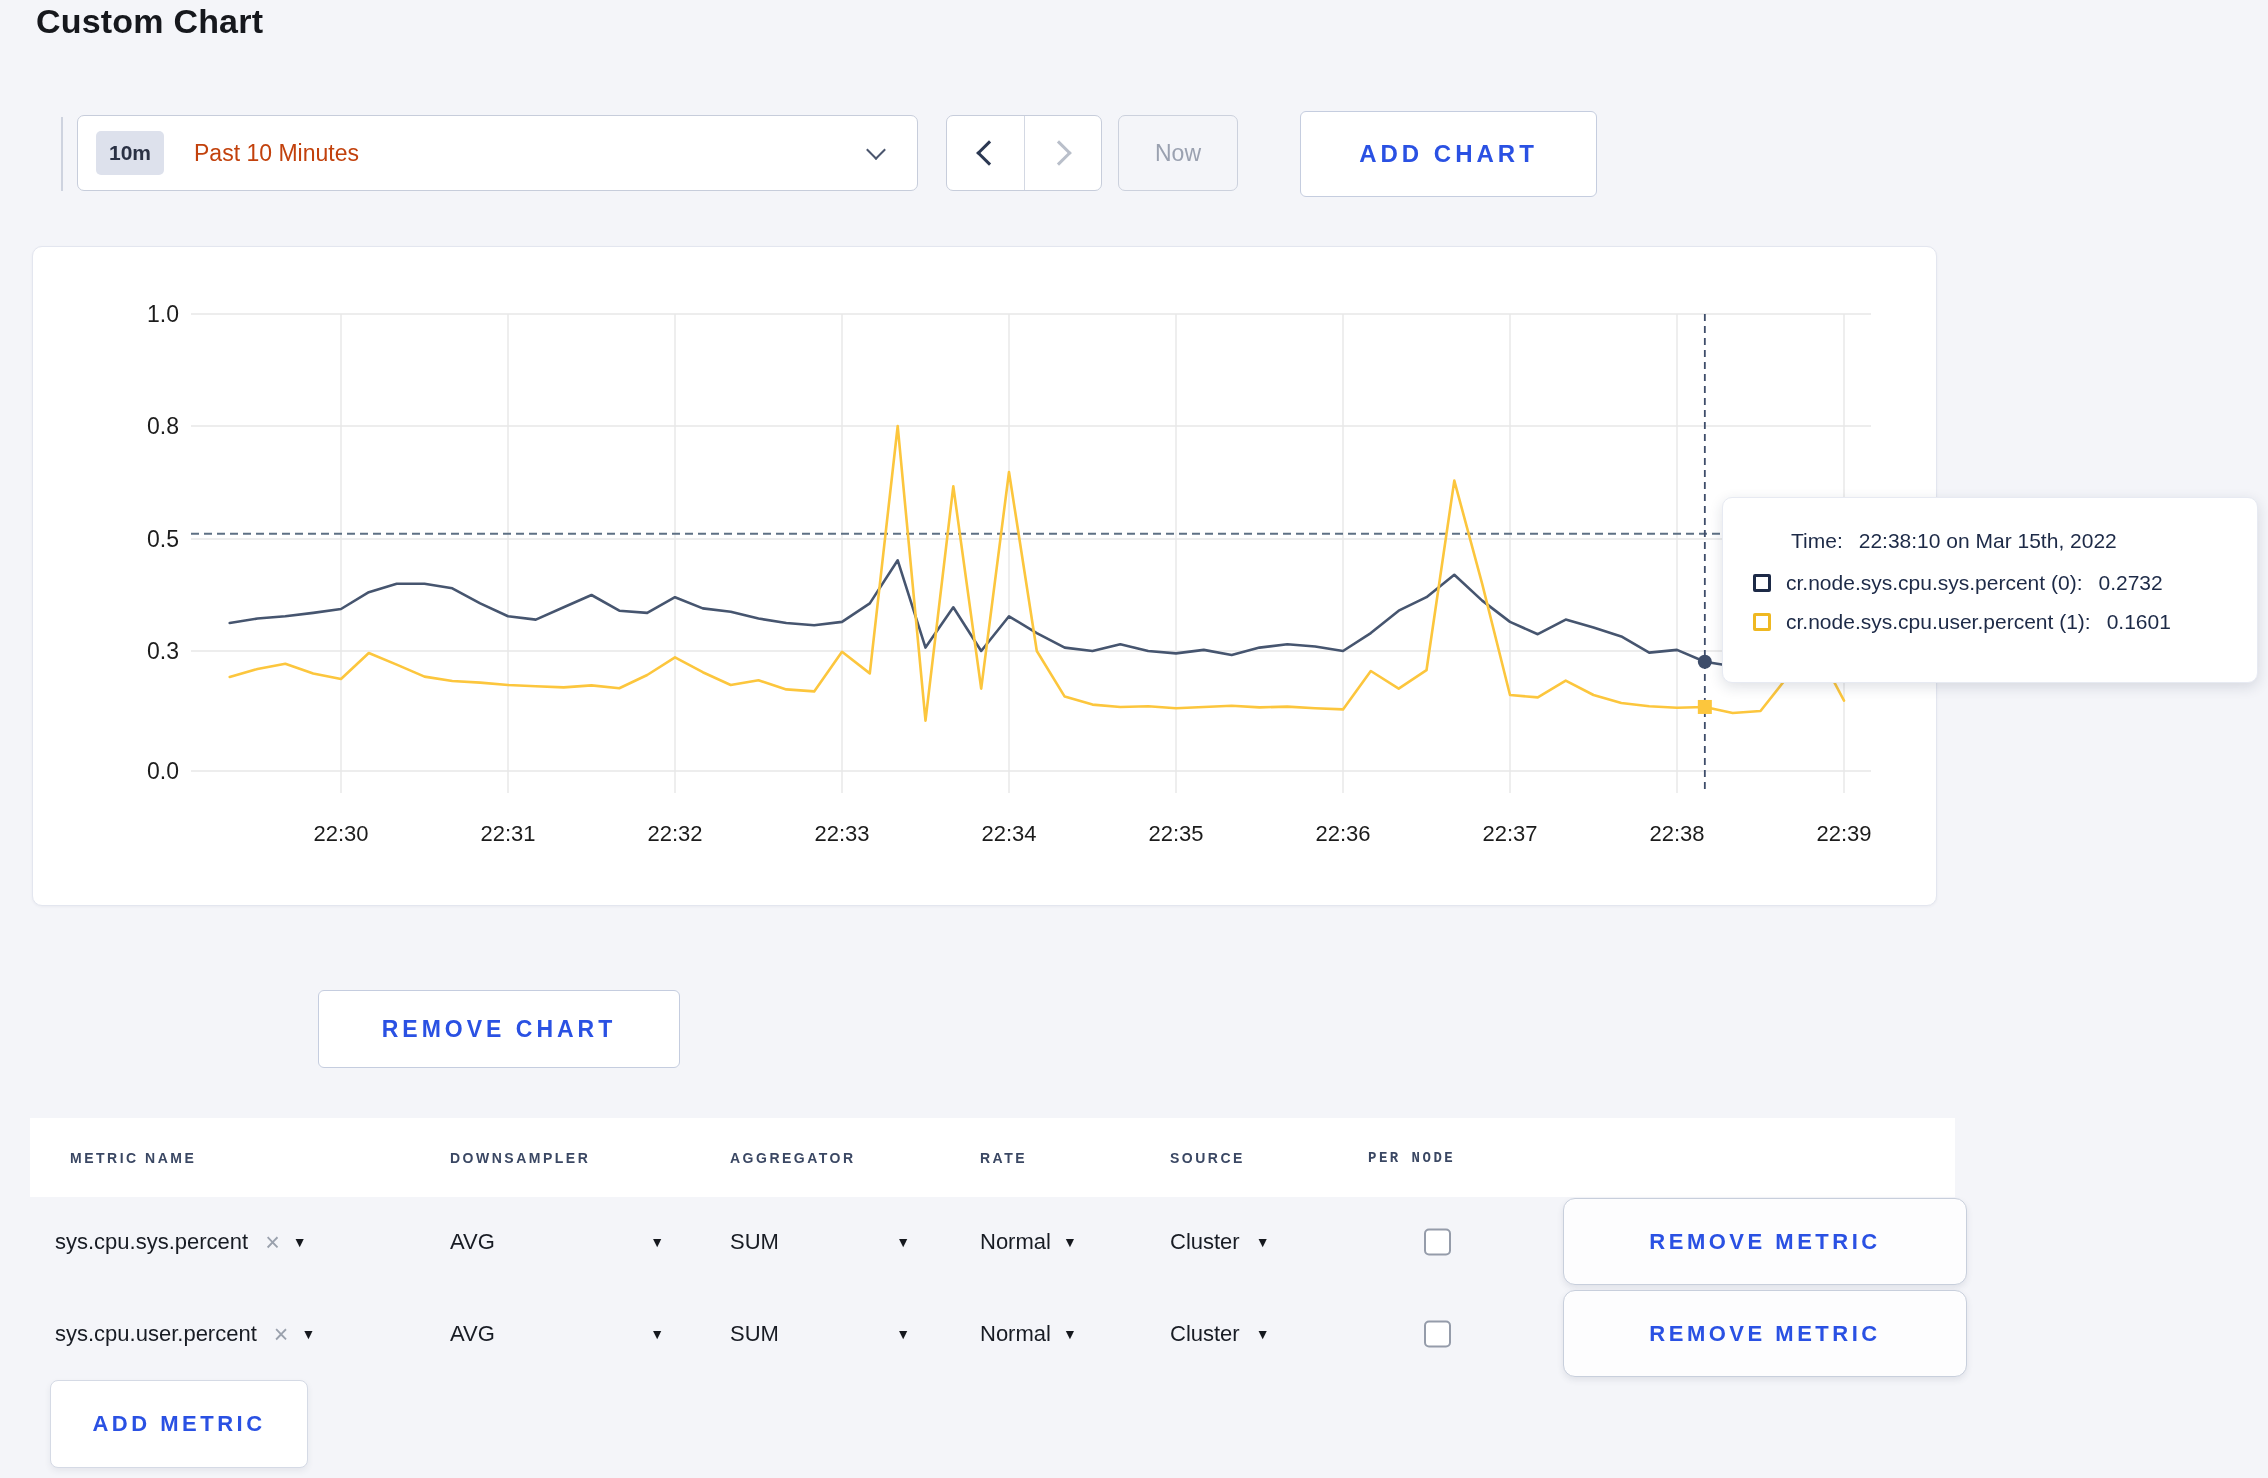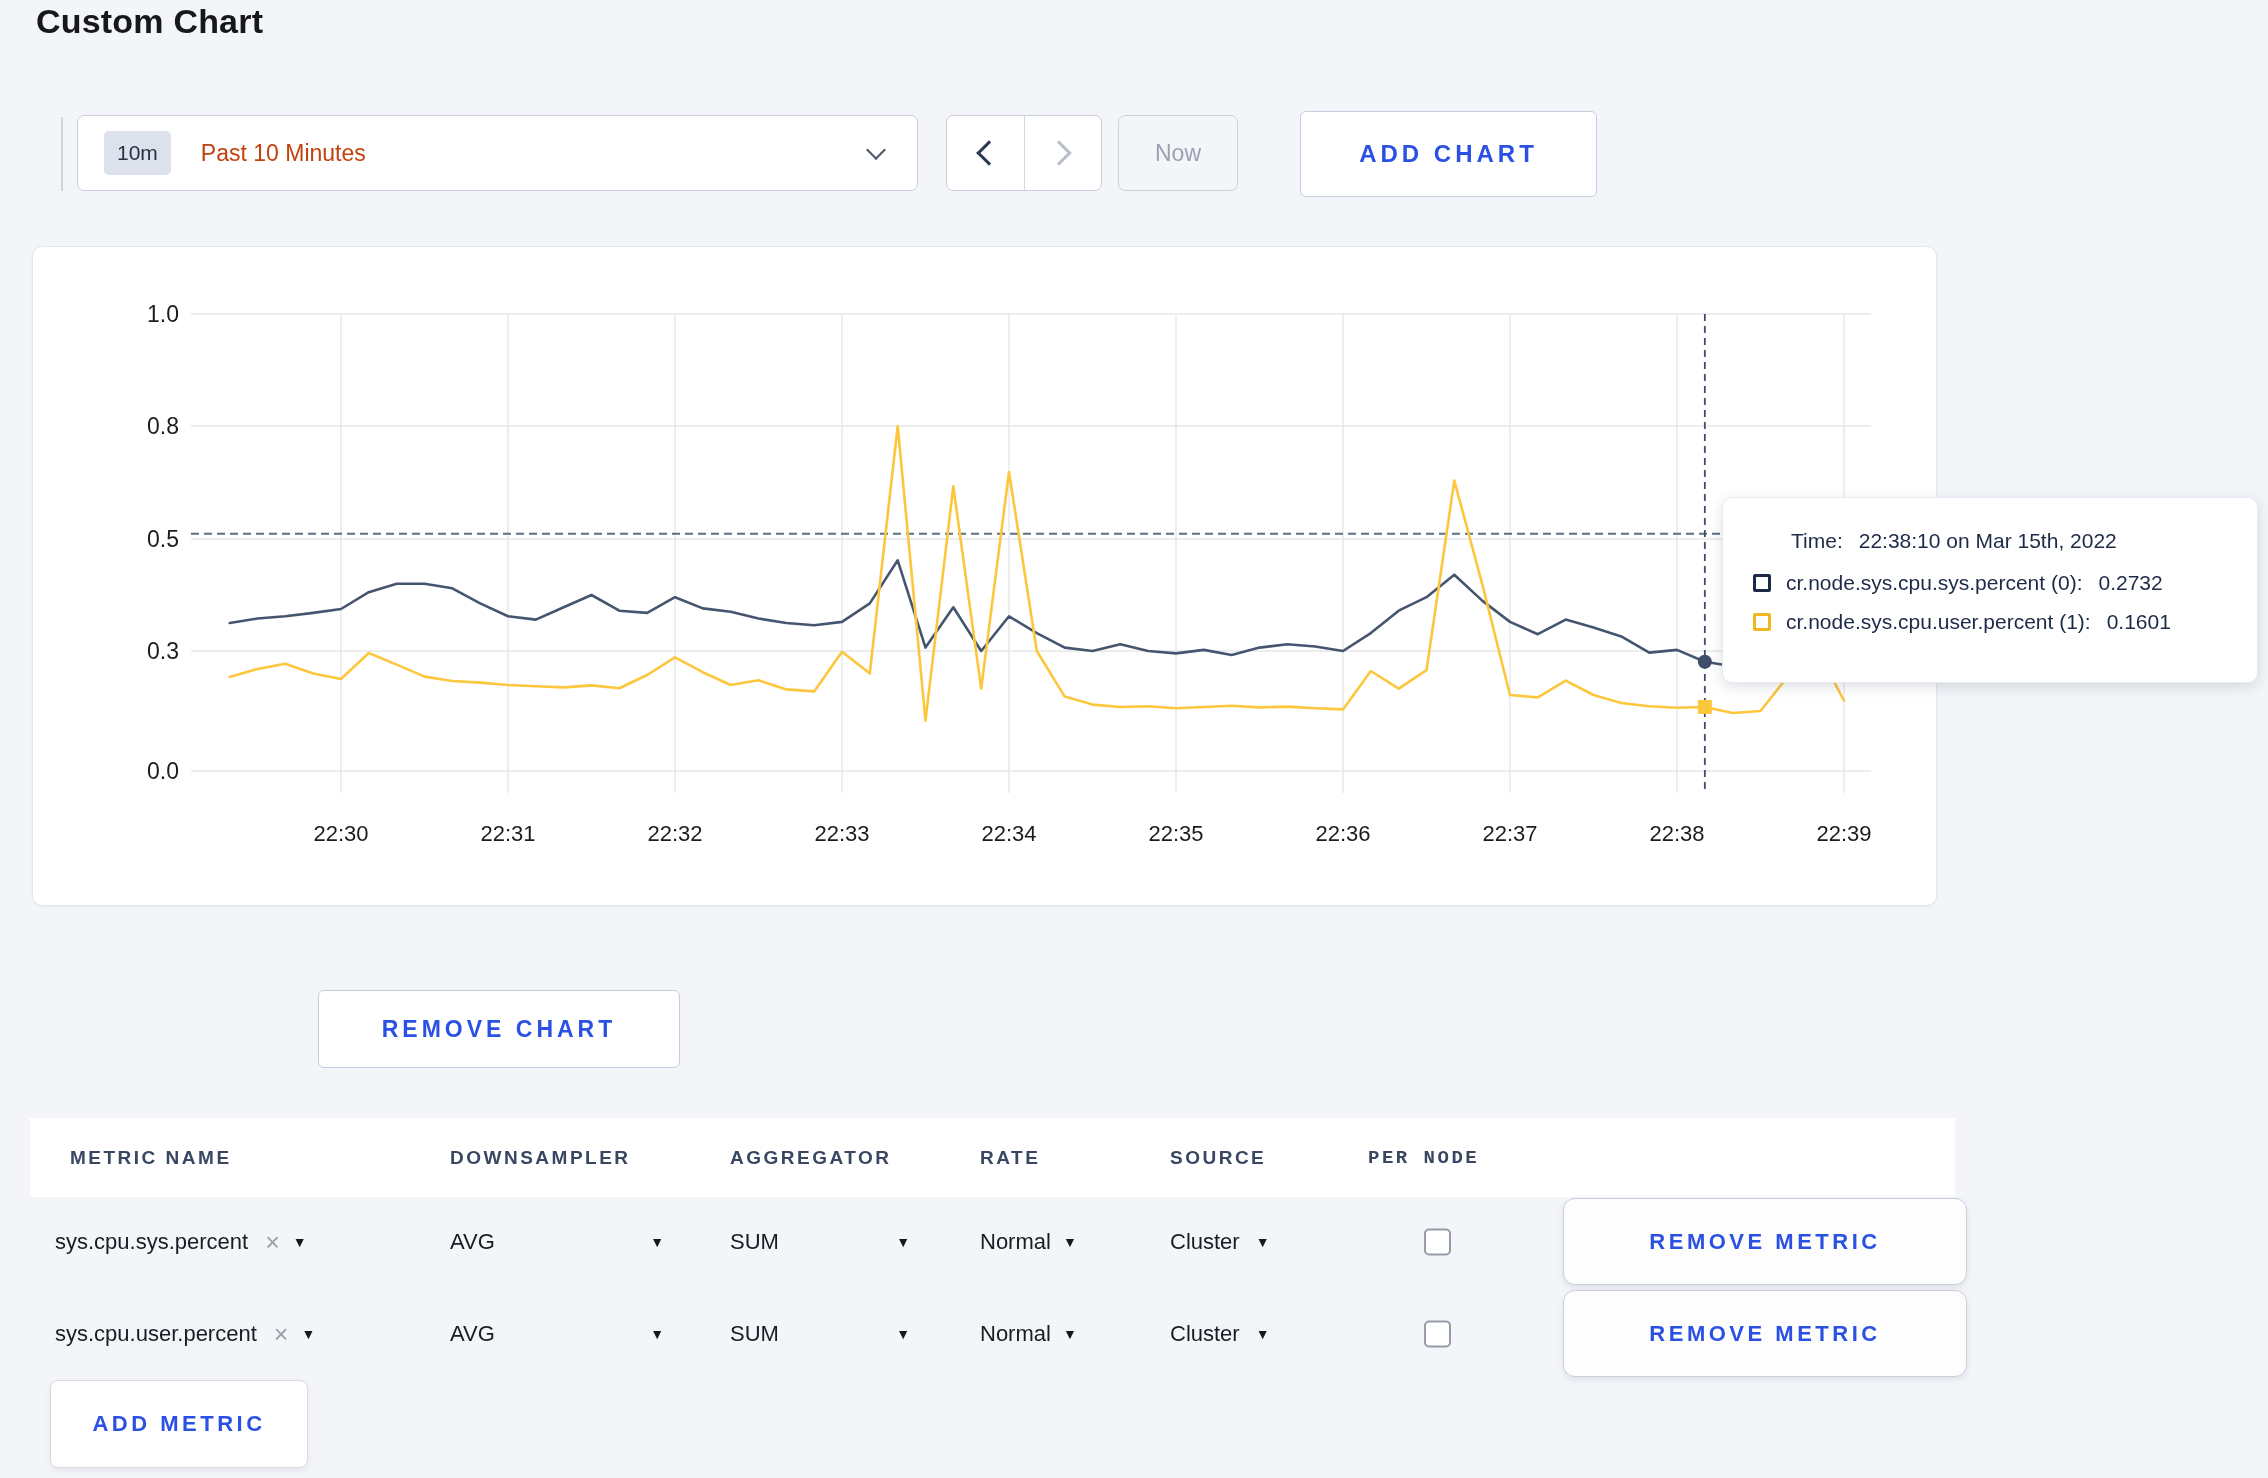--- a/index.html
+++ b/index.html
@@ -8,22 +8,22 @@
         font-family:"Liberation Sans",sans-serif;color:#1c2130;}
 
   .page-title{position:absolute;left:36px;top:2px;font-size:34px;font-weight:700;
               color:#16181d;letter-spacing:.2px;}
 
   
   .toolbar-divider{position:absolute;left:61px;top:117px;width:2px;height:74px;background:#ced3df;}
   .time-select{position:absolute;left:77px;top:115px;width:841px;height:76px;background:#fff;
                border:1.5px solid #c7cddb;border-radius:7px;box-sizing:border-box;
                display:flex;align-items:center;padding:0 34px 0 18px;cursor:pointer;}
-  .time-badge{background:#dde1ec;color:#2a3144;font-weight:400;font-size:21px;
-              padding:10px 13px;border-radius:5px;margin-left:8px;}
+  .time-badge{background:#dde1ec;color:#2a3144;font-weight:700;font-size:21px;
+              padding:10px 13px;border-radius:5px;}
   .time-label{margin-left:30px;font-size:23px;color:#c2410c;}
   .chev{display:inline-block;width:12px;height:12px;
         border-right:2.5px solid #4b566e;border-bottom:2.5px solid #4b566e;
         transform:rotate(45deg);}
   .time-select .chev{margin-left:auto;margin-top:-7px;}
   .nav-group{position:absolute;left:946px;top:115px;width:156px;height:76px;background:#fff;
              border:1.5px solid #c7cddb;border-radius:7px;box-sizing:border-box;display:flex;}
   .nav-btn{flex:1;display:flex;align-items:center;justify-content:center;background:none;
            border:none;cursor:pointer;padding:0;}
   .nav-btn+.nav-btn{border-left:1.5px solid #d3d8e3;}
@@ -58,21 +58,21 @@
   .units-select{position:absolute;left:30px;top:984px;width:266px;height:88px;background:#fff;
                 border:1.5px solid #d8dce8;border-radius:7px;box-shadow:0 2px 5px rgba(30,40,70,.06);
                 display:flex;align-items:center;justify-content:center;gap:22px;
                 font-size:23px;font-weight:700;color:#1b2130;cursor:pointer;box-sizing:border-box;}
   .units-select .chev{width:9px;height:9px;border-width:2px;margin-top:-4px;border-color:#555f75;}
   .remove-chart-btn{position:absolute;left:318px;top:990px;width:362px;height:78px;font-size:23px;}
 
   
   .metrics-header{position:absolute;left:30px;top:1118px;width:1925px;height:79px;background:#fff;}
   .metrics-header span{position:absolute;top:50%;transform:translateY(-50%);
-                       font-size:19px;font-weight:700;color:#3a4763;letter-spacing:2.5px;}
+                       font-size:14px;font-weight:700;color:#3a4763;letter-spacing:2.5px;}
   .mh-0{left:40px;} .mh-1{left:420px;text-align:right;} .mh-2{left:700px;} .mh-3{left:950px;}
   .mh-4{left:1140px;} .mh-5{left:1338px;font-family:Liberation Mono, monospace;}
 
   .metric-row{position:absolute;left:30px;width:1925px;height:88px;}
   .row-0{top:1198px;} .row-1{top:1290px;}
   .metric-row .cell{position:absolute;top:50%;transform:translateY(-50%);
                     display:flex;align-items:center;font-size:22px;color:#181c24;cursor:pointer;}
   .cell-metric{left:25px;gap:13px;}
   .x-icon{color:#9aa1ad;font-size:25px;line-height:1;margin-left:4px;}
   .caret{font-size:14px;color:#15181e;}

